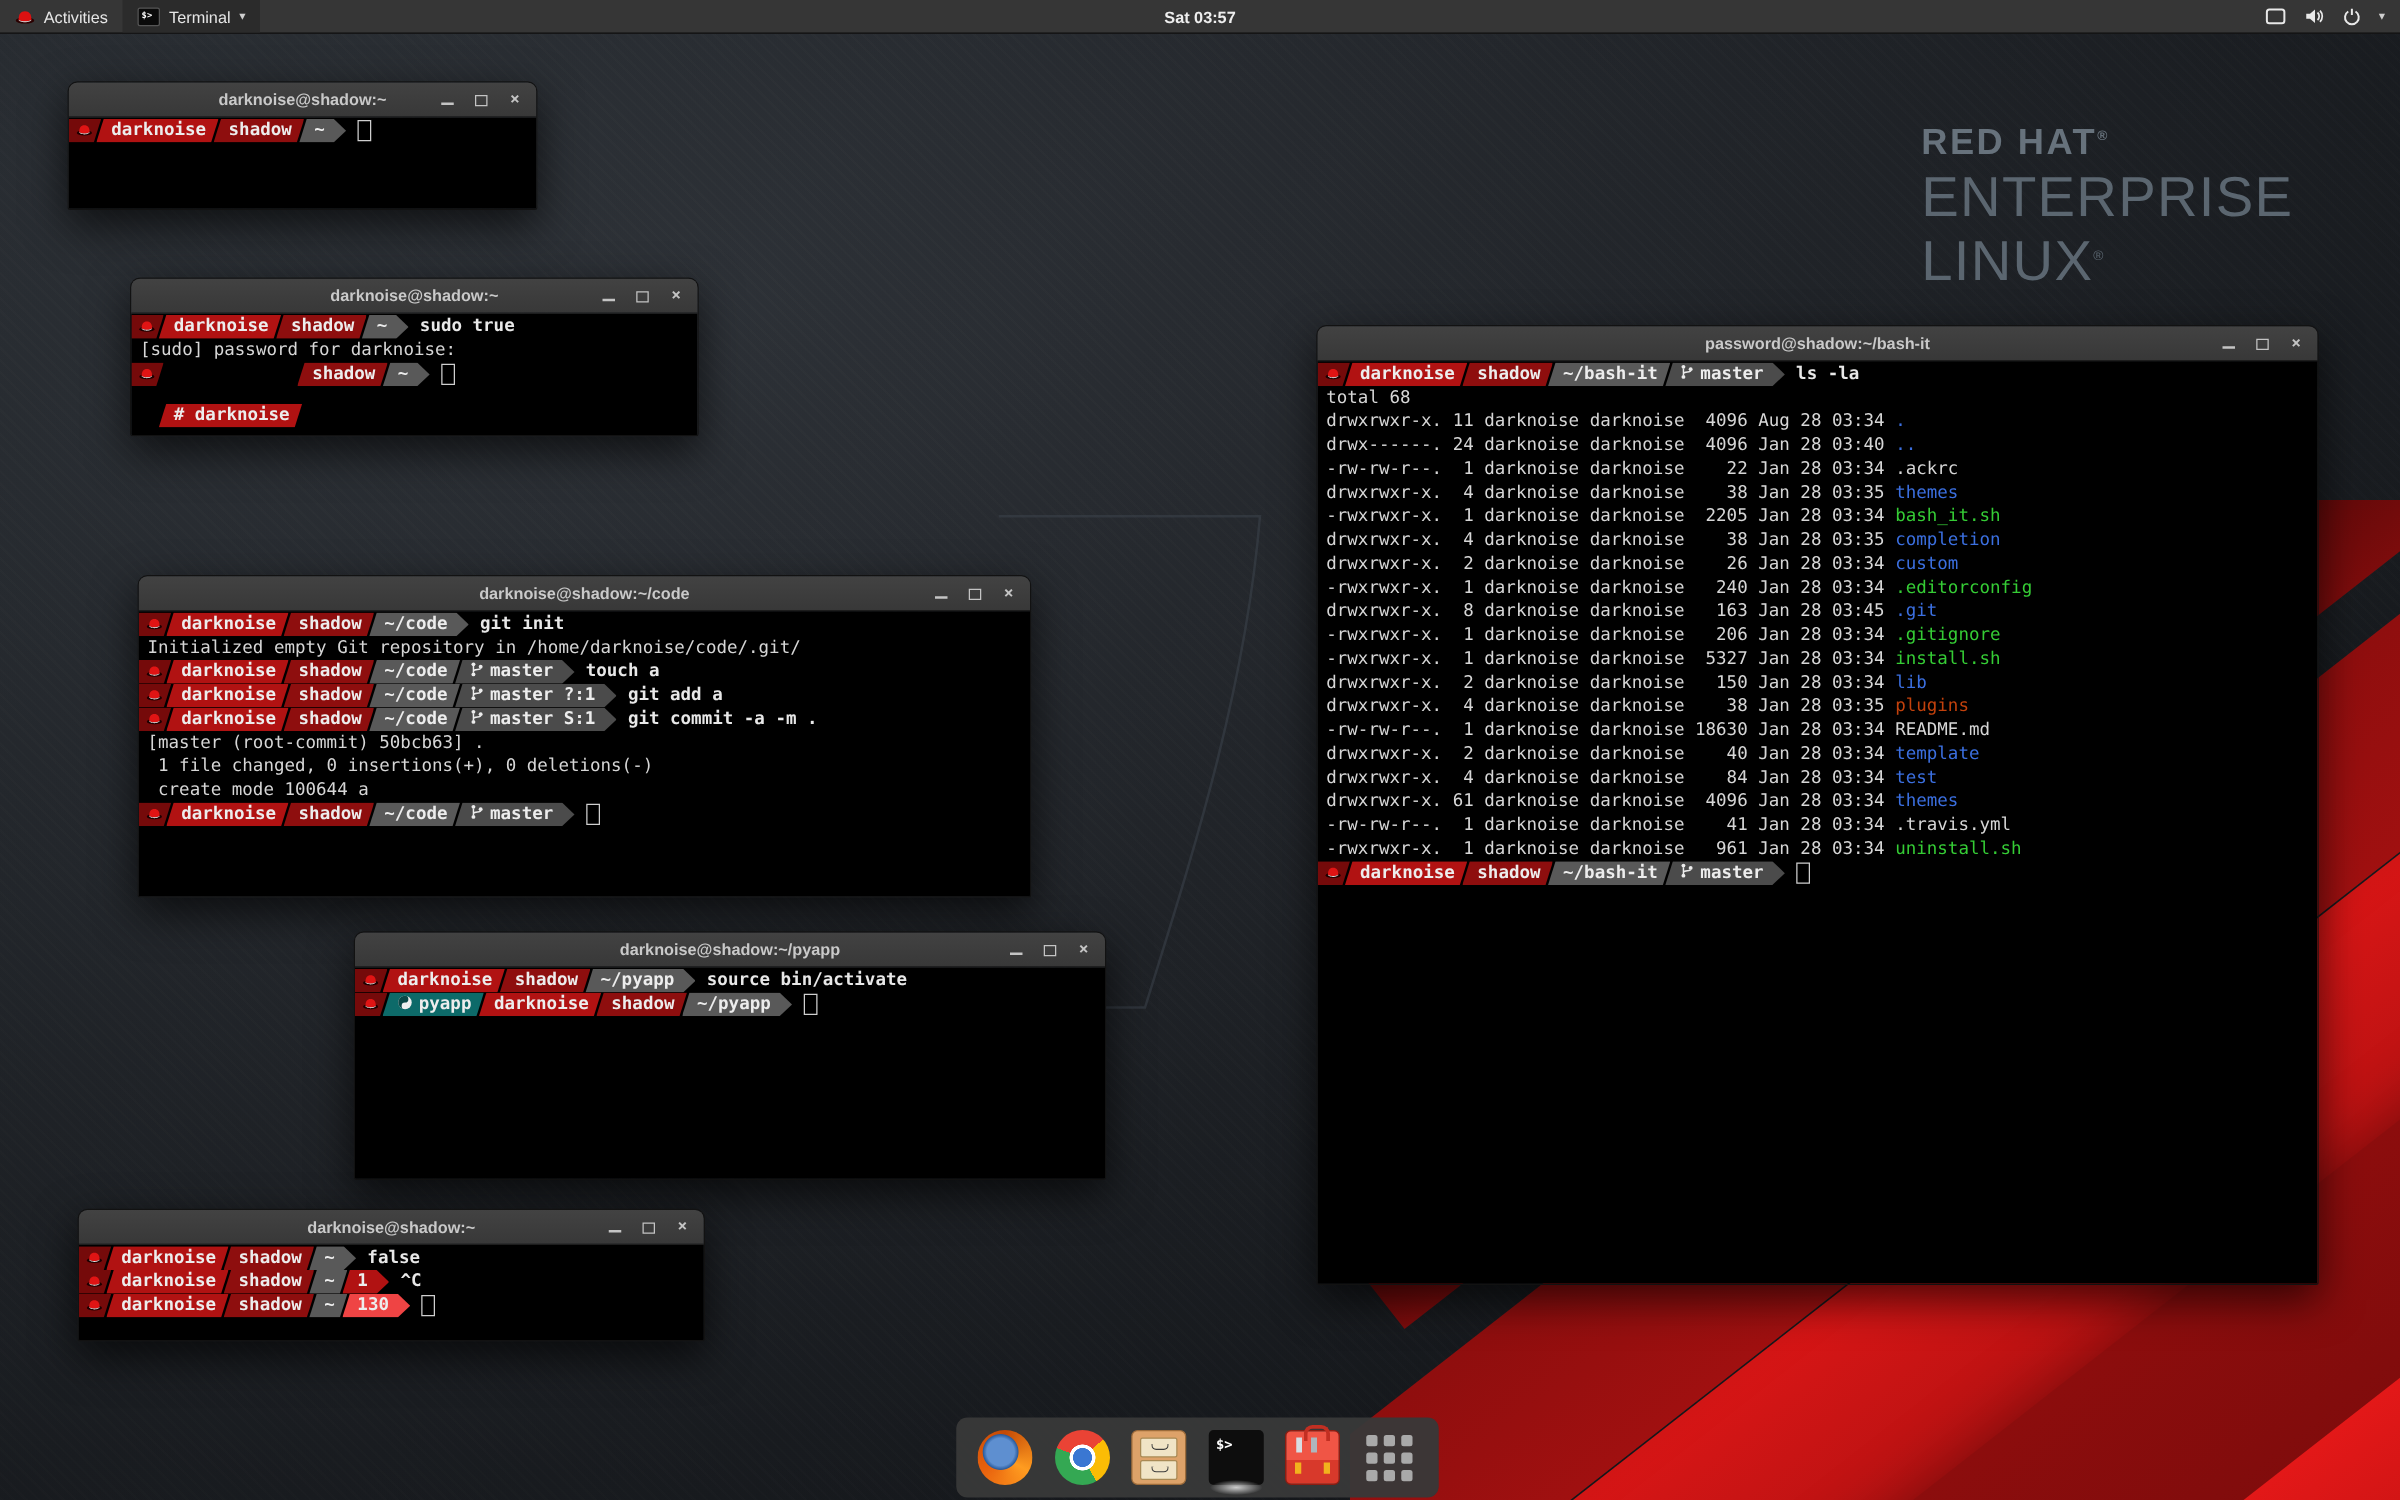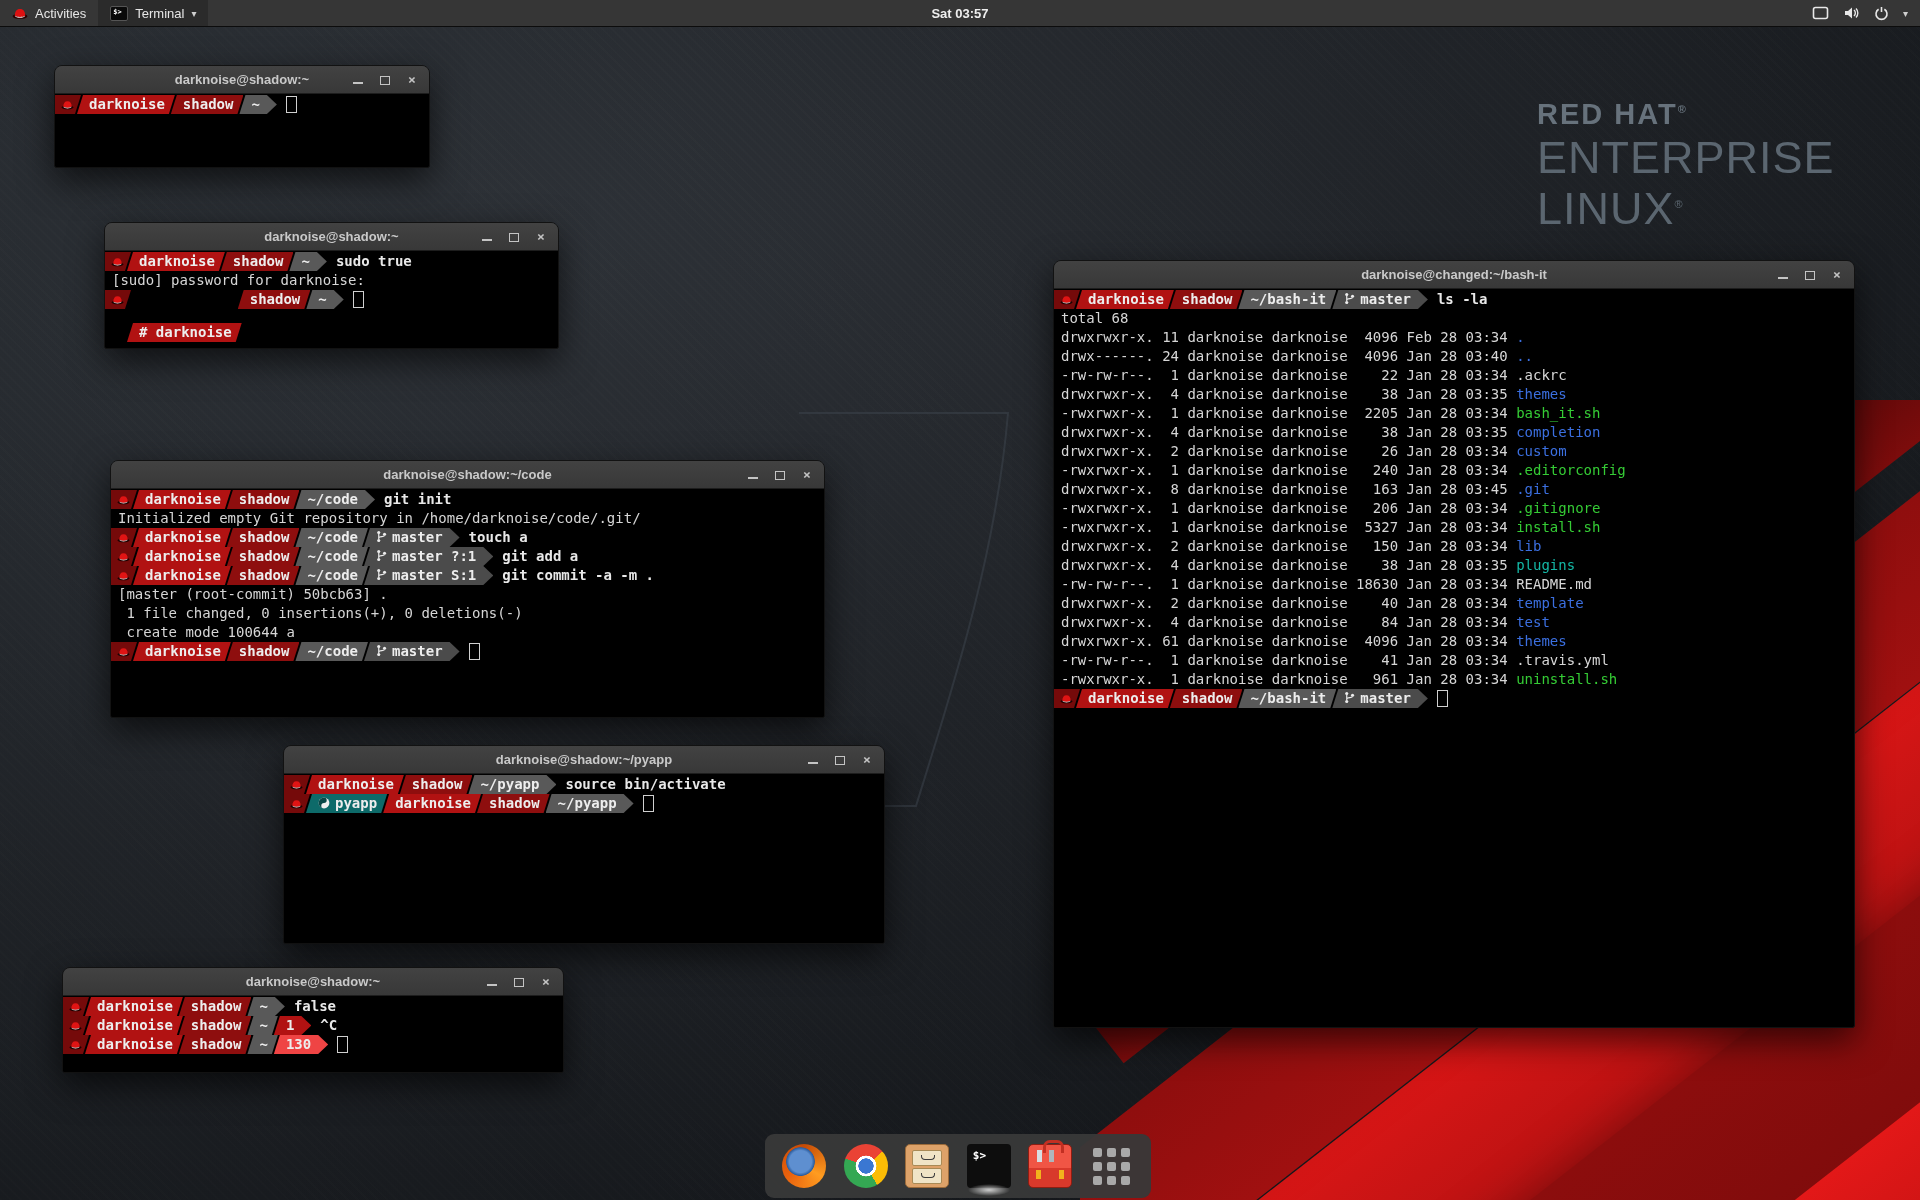--- a/index.html
+++ b/index.html
@@ -297,52 +297,52 @@
             </svg></span><span class="seg sm" style="background: rgb(177, 18, 18);">darknoise</span><span class="seg sm" style="background: rgb(142, 14, 14);">shadow</span><span class="seg sm" style="background: rgb(89, 89, 89);">~</span><span class="seg sl" style="background: rgb(177, 18, 18);">1</span><span class="cmd">^C</span></div>
         <div class="tline pline"><span class="seg sf seg-ic" style="background: rgb(117, 10, 10);"><svg width="13" height="10" viewBox="0 0 14 10">
               <ellipse cx="7" cy="7.5" rx="6.5" ry="2.2" fill="#1d0000"></ellipse>
               <path d="M2.5 7 C2.5 3 4 1 7 1 C10 1 11.5 3 11.5 7 C9 8.6 5 8.6 2.5 7Z" fill="#e01414"></path>
               <path d="M2.5 7 C5 8.4 9 8.4 11.5 7 C11.5 7.9 9 8.8 7 8.8 C5 8.8 2.5 7.9 2.5 7Z" fill="#f2f2f2"></path>
             </svg></span><span class="seg sm" style="background: rgb(177, 18, 18);">darknoise</span><span class="seg sm" style="background: rgb(142, 14, 14);">shadow</span><span class="seg sm" style="background: rgb(89, 89, 89);">~</span><span class="seg sl" style="background: #ef4444;">130</span><span class="cursor"></span></div>
       </div>
     </div>
     <div class="window" style="left: 1053px; top: 260px; width: 800px; height: 766px;">
       <div class="titlebar">
-        <div class="wtitle">darknoise@changed:~/bash-it</div>
+        <div class="wtitle">password@shadow:~/bash-it</div>
         <div class="wbtns">
           <span class="wbtn min"></span>
           <span class="wbtn max"></span>
           <span class="wbtn cls">×</span>
         </div>
       </div>
       <div class="wbody">
         <div class="tline pline"><span class="seg sf seg-ic" style="background: rgb(117, 10, 10);"><svg width="13" height="10" viewBox="0 0 14 10">
               <ellipse cx="7" cy="7.5" rx="6.5" ry="2.2" fill="#1d0000"></ellipse>
               <path d="M2.5 7 C2.5 3 4 1 7 1 C10 1 11.5 3 11.5 7 C9 8.6 5 8.6 2.5 7Z" fill="#e01414"></path>
               <path d="M2.5 7 C5 8.4 9 8.4 11.5 7 C11.5 7.9 9 8.8 7 8.8 C5 8.8 2.5 7.9 2.5 7Z" fill="#f2f2f2"></path>
             </svg></span><span class="seg sm" style="background: rgb(177, 18, 18);">darknoise</span><span class="seg sm" style="background: rgb(142, 14, 14);">shadow</span><span class="seg sm" style="background: rgb(89, 89, 89);">~/bash-it</span><span class="seg sl" style="background: rgb(75, 75, 75);"><svg width="11" height="13" viewBox="0 0 12 14">
               <circle cx="3" cy="2.6" r="1.7" fill="#ececec"></circle>
               <circle cx="3" cy="11.4" r="1.7" fill="#ececec"></circle>
               <circle cx="9.3" cy="4.6" r="1.7" fill="#ececec"></circle>
               <path d="M3 4 V10 M3 8.6 C3 6.2 9.3 7.8 9.3 6" stroke="#ececec" stroke-width="1.3" fill="none"></path>
             </svg>master</span><span class="cmd">ls -la</span></div>
         <div class="tline"><span class="out">total 68</span></div>
-        <div class="tline"><span class="out">drwxrwxr-x. 11 darknoise darknoise  4096 Feb 28 03:34 </span><span style="color: rgb(59, 111, 224);">.</span></div>
+        <div class="tline"><span class="out">drwxrwxr-x. 11 darknoise darknoise  4096 Aug 28 03:34 </span><span style="color: rgb(59, 111, 224);">.</span></div>
         <div class="tline"><span class="out">drwx------. 24 darknoise darknoise  4096 Jan 28 03:40 </span><span style="color: rgb(59, 111, 224);">..</span></div>
         <div class="tline"><span class="out">-rw-rw-r--.  1 darknoise darknoise    22 Jan 28 03:34 </span><span style="color: rgb(214, 214, 214);">.ackrc</span></div>
         <div class="tline"><span class="out">drwxrwxr-x.  4 darknoise darknoise    38 Jan 28 03:35 </span><span style="color: rgb(59, 111, 224);">themes</span></div>
         <div class="tline"><span class="out">-rwxrwxr-x.  1 darknoise darknoise  2205 Jan 28 03:34 </span><span style="color: rgb(53, 204, 53);">bash_it.sh</span></div>
         <div class="tline"><span class="out">drwxrwxr-x.  4 darknoise darknoise    38 Jan 28 03:35 </span><span style="color: rgb(59, 111, 224);">completion</span></div>
         <div class="tline"><span class="out">drwxrwxr-x.  2 darknoise darknoise    26 Jan 28 03:34 </span><span style="color: rgb(59, 111, 224);">custom</span></div>
         <div class="tline"><span class="out">-rwxrwxr-x.  1 darknoise darknoise   240 Jan 28 03:34 </span><span style="color: rgb(53, 204, 53);">.editorconfig</span></div>
         <div class="tline"><span class="out">drwxrwxr-x.  8 darknoise darknoise   163 Jan 28 03:45 </span><span style="color: rgb(59, 111, 224);">.git</span></div>
         <div class="tline"><span class="out">-rwxrwxr-x.  1 darknoise darknoise   206 Jan 28 03:34 </span><span style="color: rgb(53, 204, 53);">.gitignore</span></div>
         <div class="tline"><span class="out">-rwxrwxr-x.  1 darknoise darknoise  5327 Jan 28 03:34 </span><span style="color: rgb(53, 204, 53);">install.sh</span></div>
         <div class="tline"><span class="out">drwxrwxr-x.  2 darknoise darknoise   150 Jan 28 03:34 </span><span style="color: rgb(59, 111, 224);">lib</span></div>
-        <div class="tline"><span class="out">drwxrwxr-x.  4 darknoise darknoise    38 Jan 28 03:35 </span><span style="color: #14b8a6;">plugins</span></div>
+        <div class="tline"><span class="out">drwxrwxr-x.  4 darknoise darknoise    38 Jan 28 03:35 </span><span style="color: #c2410c;">plugins</span></div>
         <div class="tline"><span class="out">-rw-rw-r--.  1 darknoise darknoise 18630 Jan 28 03:34 </span><span style="color: rgb(214, 214, 214);">README.md</span></div>
         <div class="tline"><span class="out">drwxrwxr-x.  2 darknoise darknoise    40 Jan 28 03:34 </span><span style="color: rgb(59, 111, 224);">template</span></div>
         <div class="tline"><span class="out">drwxrwxr-x.  4 darknoise darknoise    84 Jan 28 03:34 </span><span style="color: rgb(59, 111, 224);">test</span></div>
         <div class="tline"><span class="out">drwxrwxr-x. 61 darknoise darknoise  4096 Jan 28 03:34 </span><span style="color: rgb(59, 111, 224);">themes</span></div>
         <div class="tline"><span class="out">-rw-rw-r--.  1 darknoise darknoise    41 Jan 28 03:34 </span><span style="color: rgb(214, 214, 214);">.travis.yml</span></div>
         <div class="tline"><span class="out">-rwxrwxr-x.  1 darknoise darknoise   961 Jan 28 03:34 </span><span style="color: rgb(53, 204, 53);">uninstall.sh</span></div>
         <div class="tline pline"><span class="seg sf seg-ic" style="background: rgb(117, 10, 10);"><svg width="13" height="10" viewBox="0 0 14 10">
               <ellipse cx="7" cy="7.5" rx="6.5" ry="2.2" fill="#1d0000"></ellipse>
               <path d="M2.5 7 C2.5 3 4 1 7 1 C10 1 11.5 3 11.5 7 C9 8.6 5 8.6 2.5 7Z" fill="#e01414"></path>
               <path d="M2.5 7 C5 8.4 9 8.4 11.5 7 C11.5 7.9 9 8.8 7 8.8 C5 8.8 2.5 7.9 2.5 7Z" fill="#f2f2f2"></path>

